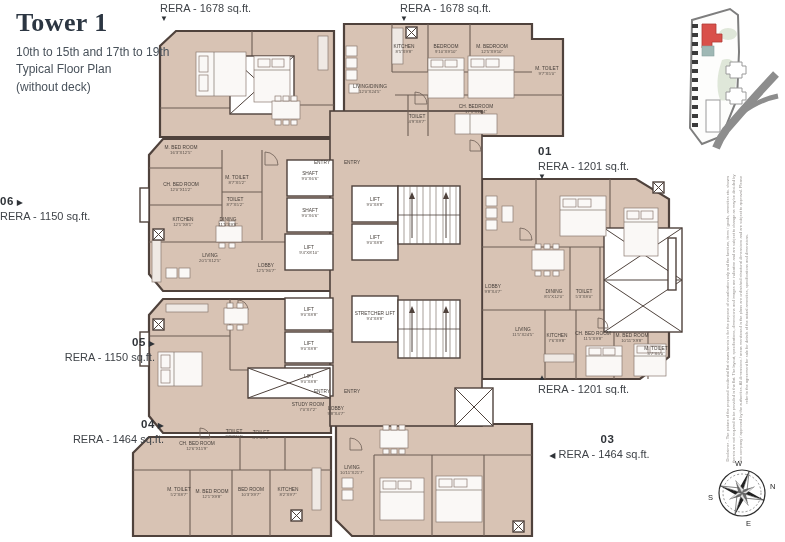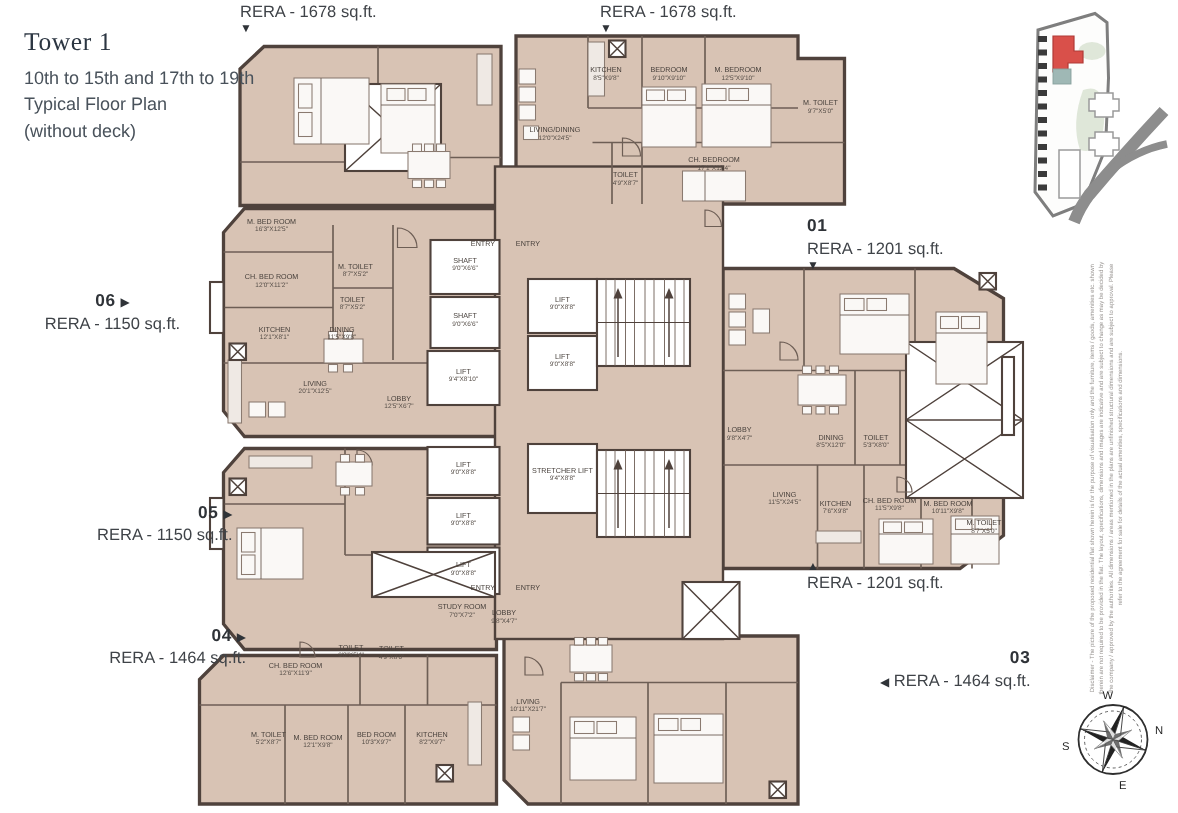--- a/index.html
+++ b/index.html
@@ -1,34 +1,34 @@
 <!DOCTYPE html>
 <html><head>
 <meta charset="utf-8">
 <style>
   html,body{margin:0;padding:0;background:#ffffff;}
   body{width:785px;height:542px;overflow:hidden;font-family:"Liberation Sans",sans-serif;}
   .stage{position:relative;width:785px;height:542px;background:#fff;}
   #plan-svg{position:absolute;left:0;top:0;}
 
   .title-block{position:absolute;left:16px;top:8px;}
-  .title-main{font-family:"Liberation Serif",serif;font-size:17px;font-weight:normal;color:#2c3642;letter-spacing:.4px;margin-top:10px;}
+  .title-main{font-family:"Liberation Serif",serif;font-size:26px;font-weight:bold;color:#2c3642;letter-spacing:.4px;}
   .title-sub{font-size:12px;color:#49525b;line-height:1.45;margin-top:6px;}
 
   .callout{position:absolute;font-size:11px;color:#3f4348;text-align:left;line-height:1.3;}
   .callout .num{font-weight:bold;font-size:11.5px;color:#2f3338;letter-spacing:.5px;}
   .callout .arrow{font-size:8px;color:#2f3338;line-height:1;}
   #co-topleft{left:160px;top:1px;width:146px;}
   #co-topright{left:400px;top:1px;width:146px;}
   #co-01{left:538px;top:144px;width:146px;}
   #co-02{left:538px;top:374px;width:146px;}
-  #co-03{left:512px;top:432px;width:175px;text-align:right;}
+  #co-03{left:512px;top:432px;width:175px;text-align:center;}
   #co-03 .num{margin-left:16px;}
   #co-04{left:6px;top:417px;width:158px;text-align:right;}
-  #co-06{left:0;top:194px;width:150px;text-align:center;}
+  #co-06{left:0;top:194px;width:150px;text-align:left;}
   #co-05{left:0;top:335px;width:155px;text-align:right;}
 
   .keymap{position:absolute;left:678px;top:4px;}
   .compass{position:absolute;left:705px;top:456px;}
   .compass text{font-size:7.5px;fill:#1f1f1f;font-family:"Liberation Sans",sans-serif;}
 
   .disclaimer-vert{position:absolute;left:592px;top:306px;width:292px;
     transform:rotate(-90deg);transform-origin:center;font-size:4px;
     color:#979390;line-height:1.6;text-align:center;}
 

